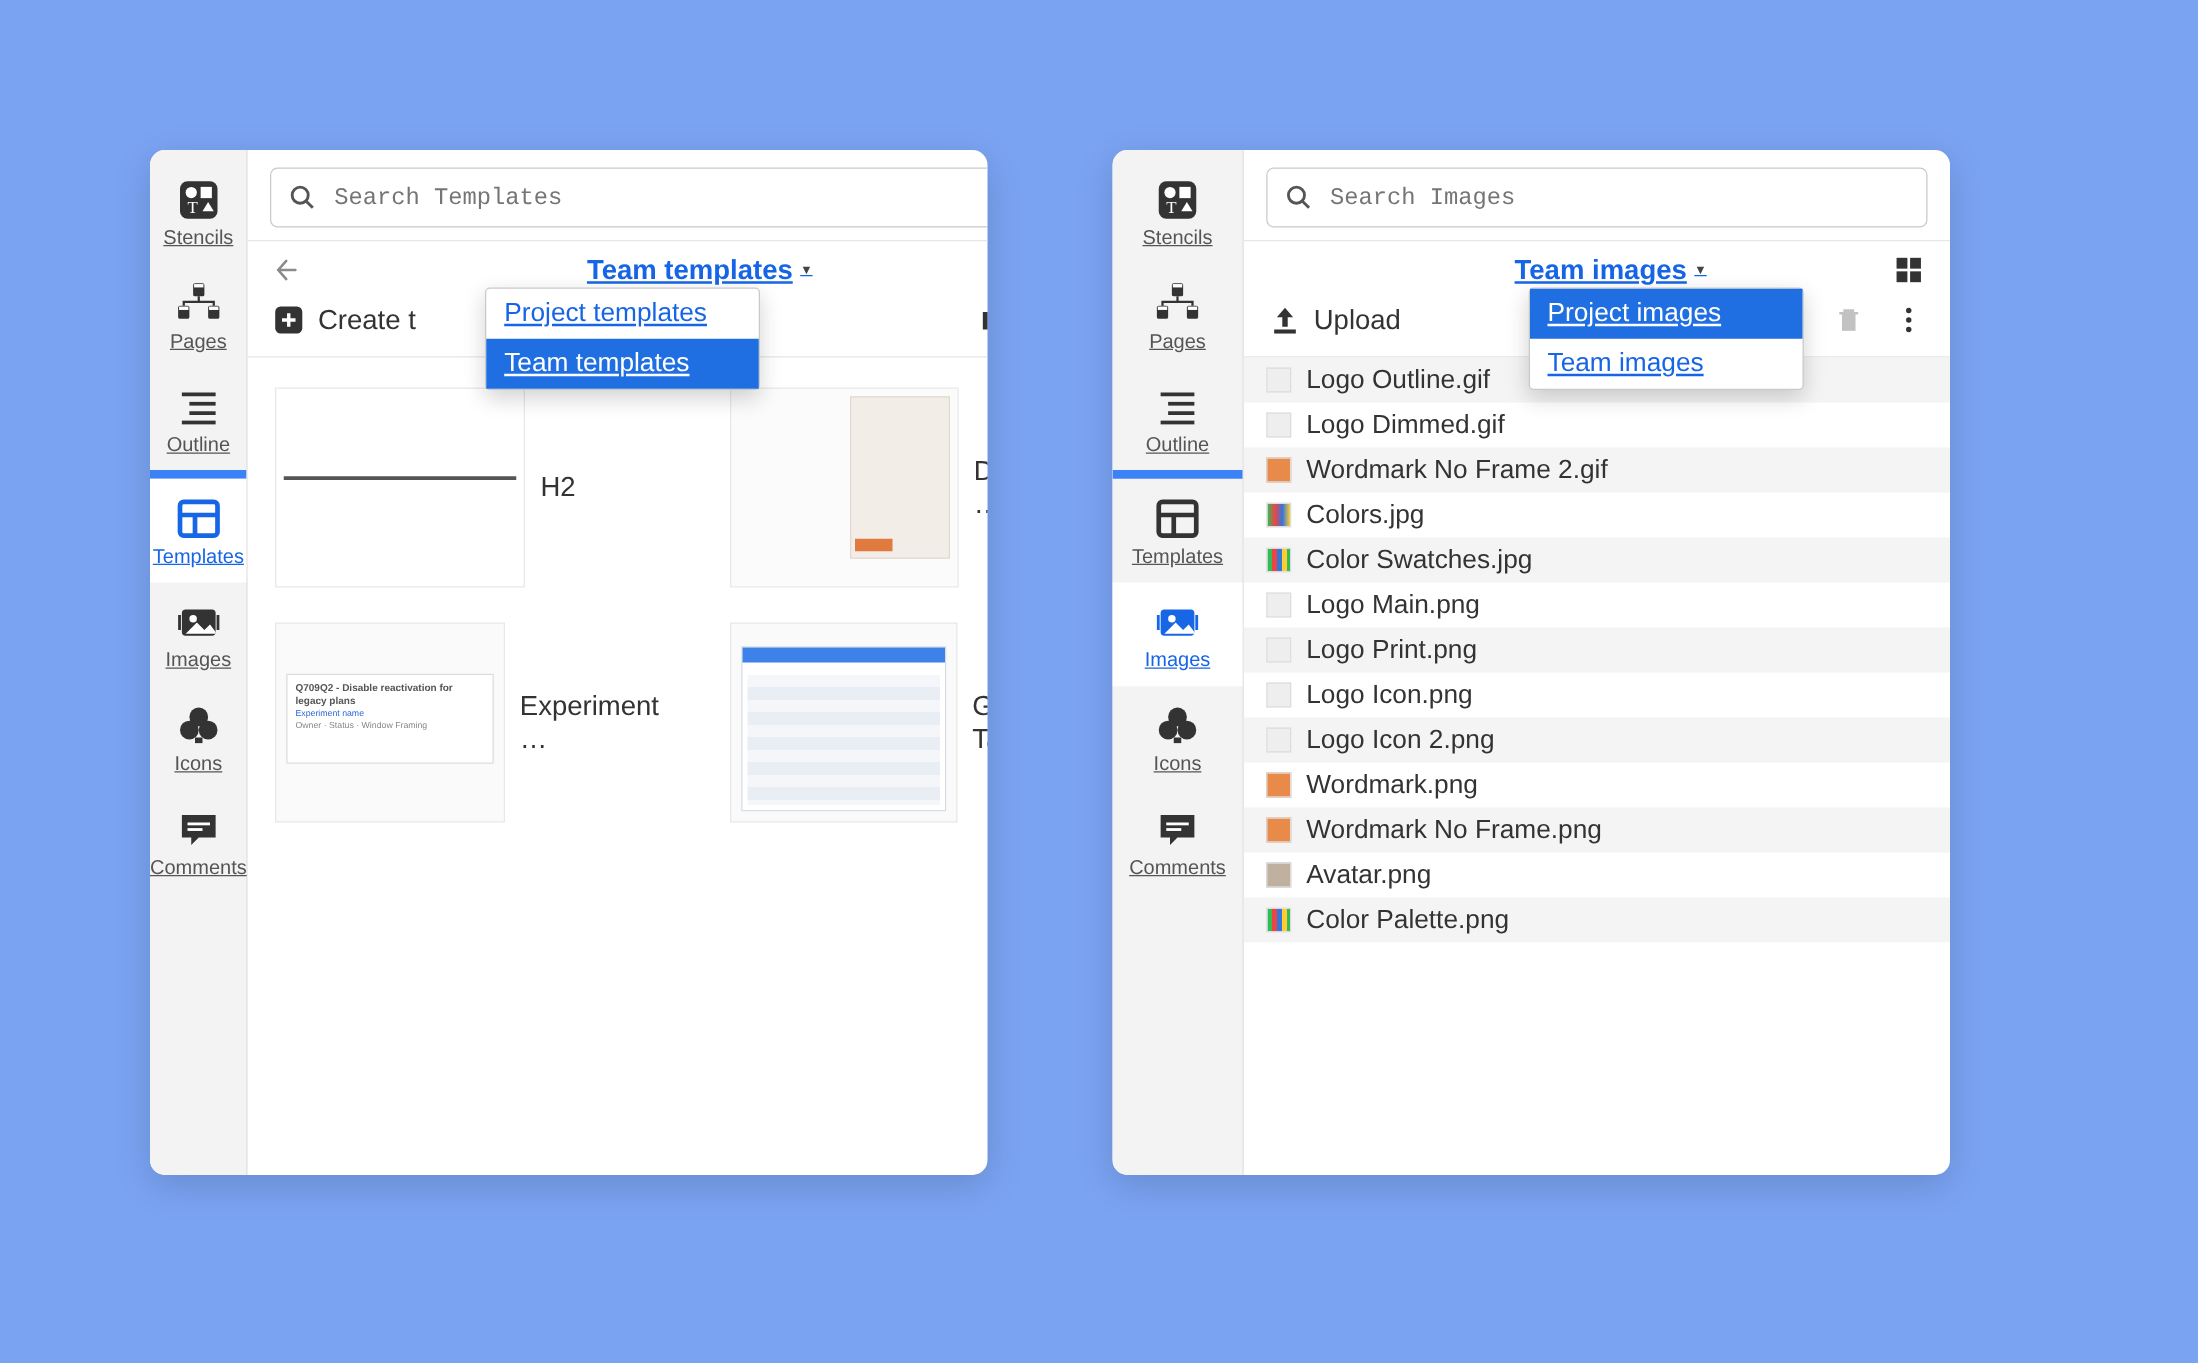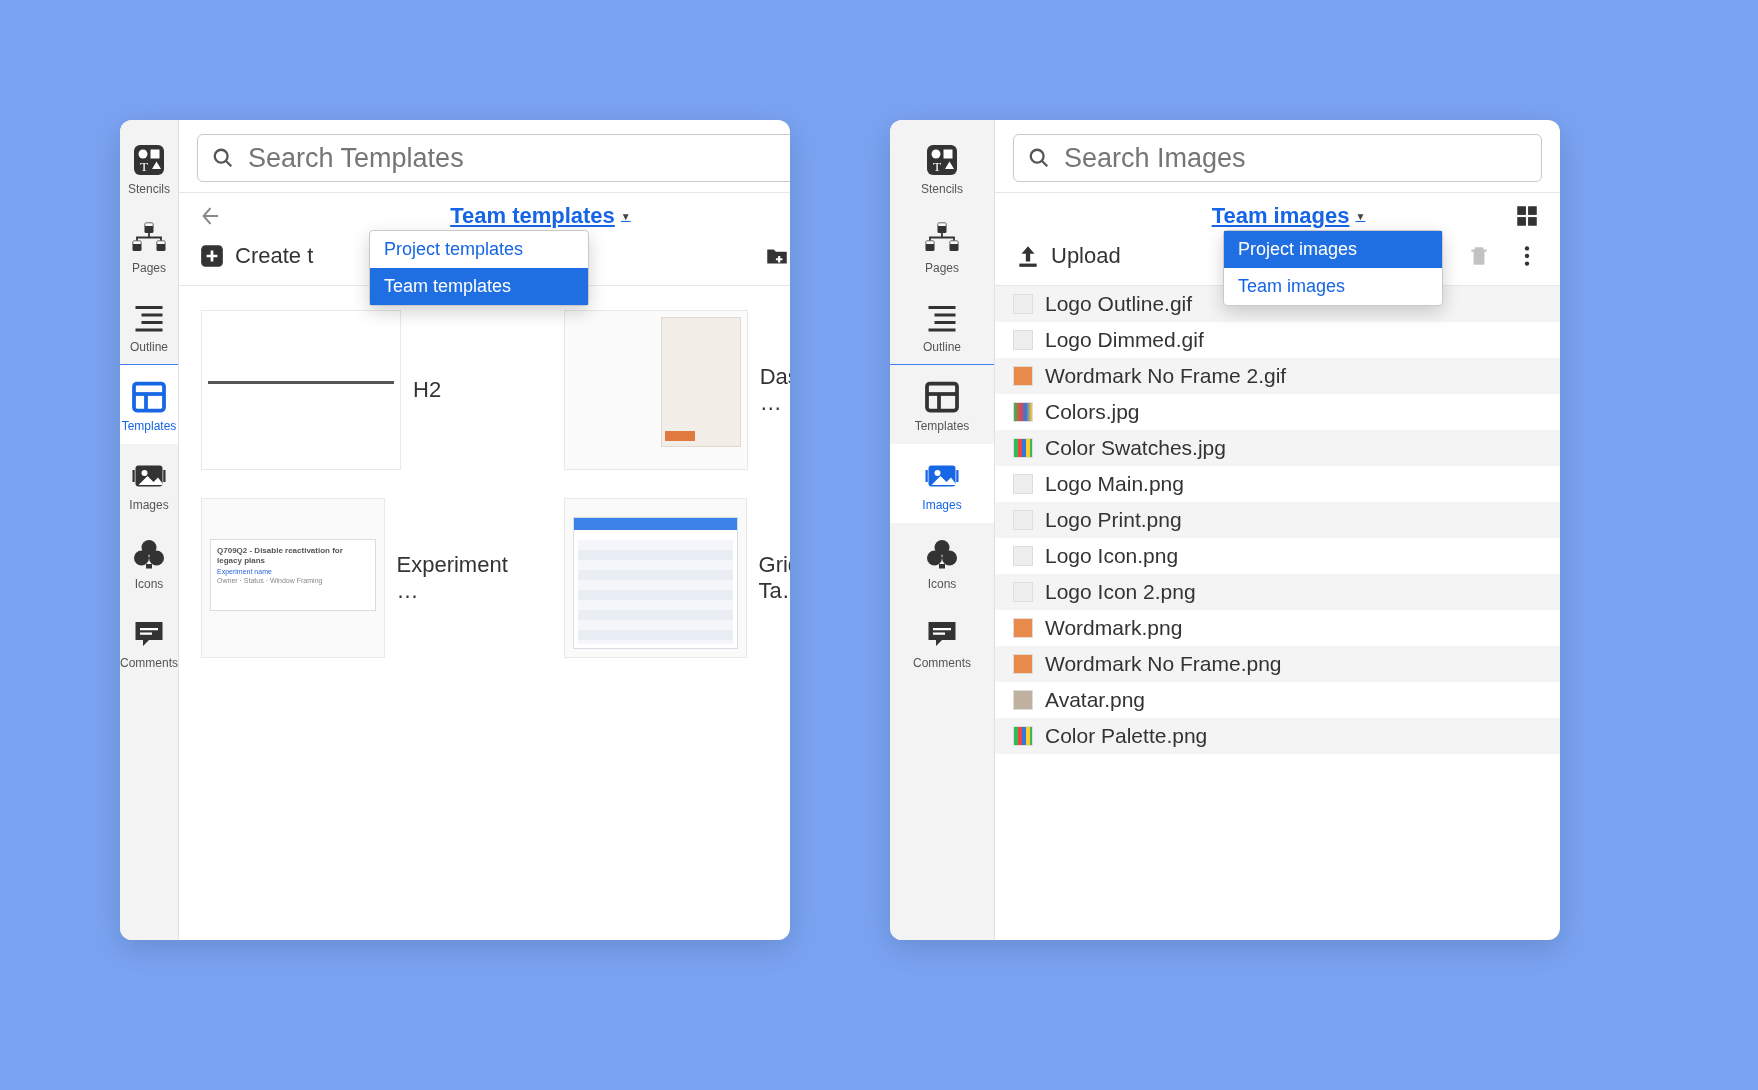--- a/index.html
+++ b/index.html
@@ -25,38 +25,38 @@
   .sidebar {
     width:105px; background:#f3f3f3; border-right:1px solid #e2e2e2;
     display:flex; flex-direction:column; padding-top:8px;
   }
   .side-item {
     display:flex; flex-direction:column; align-items:center;
     gap:4px; padding:14px 0 10px; cursor:pointer;
     border-bottom:1px solid transparent;
   }
   .side-item svg { width:36px; height:36px; }
-  .side-item span { font-size:12px; color:#555; }
+  .side-item span { font-size:16px; color:#555;text-decoration:underline; }
   .side-item.active span { color:#1766e6; }
   .side-item.active svg .stroke { stroke:#1766e6; }
   .side-item.active svg .fill   { fill:#1766e6; }
-  .side-item.divider { border-bottom:1px solid #3b82f6; }
+  .side-item.divider { border-bottom:7px solid #3b82f6; }
 
   
   .main { flex:1; display:flex; flex-direction:column; position:relative; }
   .search-wrap { padding:14px 18px 10px; border-bottom:1px solid #e6e6e6; }
   .search {
     display:flex; align-items:center; gap:12px;
     border:1px solid #c9c9c9; border-radius:6px;
     padding:8px 14px; height:48px;
   }
   .search svg { width:22px; height:22px; flex:none; }
   .search input {
-    border:none; outline:none; font-size:27px; color:#14532d;
-    background:transparent; width:100%;
+    border:none; outline:none; font-size:19px; color:#14532d;
+    background:transparent; width:100%;font-family:Liberation Mono, monospace;
   }
 
   .header-row {
     display:flex; align-items:center; justify-content:space-between;
     padding:10px 20px 6px; position:relative;
   }
   .back-btn { width:22px; height:22px; cursor:pointer; color:#6a6a6a; }
   .scope-link {
     color:#1665e6; font-size:22px; font-weight:600;
     text-decoration:underline; cursor:pointer;
@@ -78,22 +78,22 @@
   .act-ic.disabled { color:#c2c2c2; cursor:default; }
 
   
   .dropdown {
     position:absolute; z-index:50;
     background:#fff; border:1px solid #c9c9c9; border-radius:4px;
     box-shadow:0 6px 18px rgba(0,0,0,.18);
     min-width:220px;
   }
   .dropdown .dd-item {
-    padding:8px 14px; font-size:18px; color:#1665e6;
-    cursor:pointer; white-space:nowrap;
+    padding:8px 14px; font-size:21px; color:#1665e6;
+    cursor:pointer; white-space:nowrap;text-decoration:underline;
   }
   .dropdown .dd-item.selected { background:#1f6fe3; color:#fff; }
 
   
   .grid { padding:24px 22px; display:grid; grid-template-columns:1fr 1fr; gap:28px 40px; overflow:hidden; }
   .card { display:flex; align-items:center; gap:12px; cursor:pointer; }
   .thumb {
     width:200px; height:160px; background:#fafafa; border:1px solid #e8e8e8;
     display:flex; align-items:center; justify-content:center;
     font-size:6px; color:#555; position:relative; overflow:hidden;

